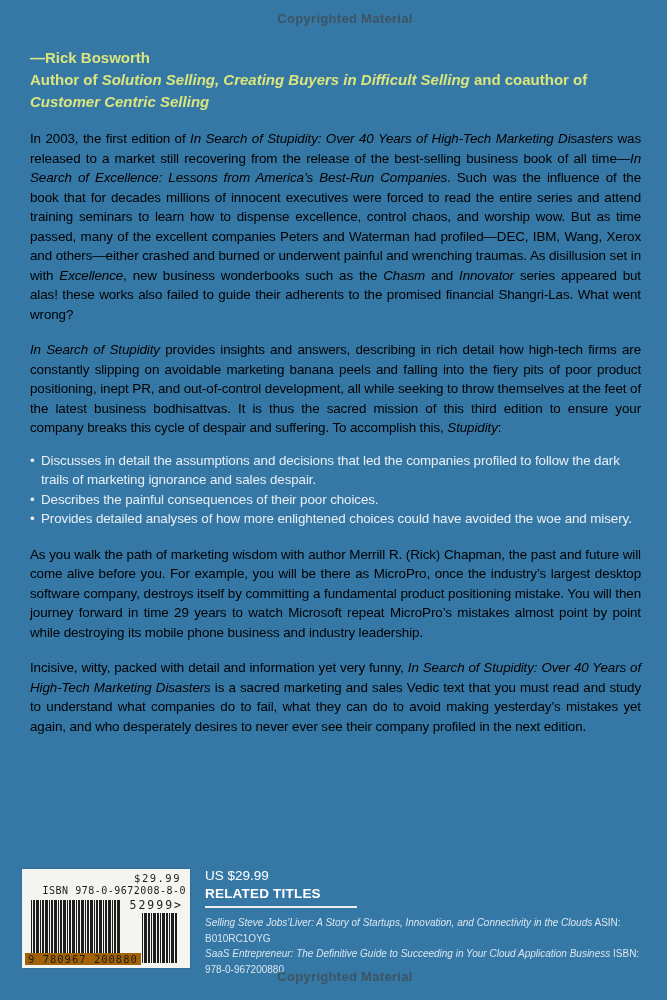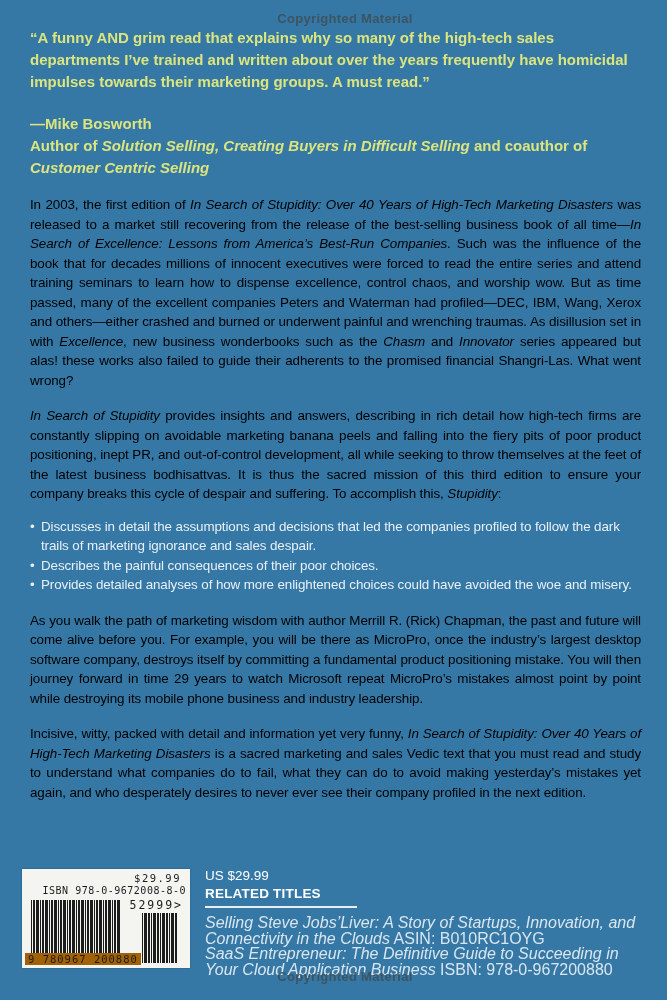--- a/index.html
+++ b/index.html
@@ -115,34 +115,33 @@
     margin-top:1px;letter-spacing:0.2px;
   }
   .related-rule{
     width:152px;height:2px;
     background:#e9eff3;
     margin:4px 0 7px 0;
   }
   .related-item{
     margin:0;
     color:#d9e6ef;
-    font-size:16px;line-height:15.5px;
+    font-size:10px;line-height:15.5px;
     max-width:450px;
   }
 </style>
 </head>
 <body>
 
 <div class="cover">
 
   <div class="watermark wm-top">Copyrighted Material</div>
 
   <div class="content">
-    <p class="quote">“A funny AND grim read that explains why so many of the high-tech sales departments I’ve trained and written about over the years frequently have homicidal impulses towards their marketing groups. A must read.”</p>
-    <p class="attr-name">—Mike Bosworth</p>
+    <p class="attr-name">—Rick Bosworth</p>
     <p class="attr-role"><span>Author of </span><span class="it">Solution Selling, Creating Buyers in Difficult Selling</span><span> and coauthor of </span><span class="it">Customer Centric Selling</span></p>
 
     <p class="body-p"><span>In 2003, the first edition of </span><span class="it">In Search of Stupidity: Over 40 Years of High-Tech Marketing Disasters</span><span> was released to a market still recovering from the release of the best-selling business book of all time—</span><span class="it">In Search of Excellence: Lessons from America’s Best-Run Companies</span><span>. Such was the influence of the book that for decades millions of innocent executives were forced to read the entire series and attend training seminars to learn how to dispense excellence, control chaos, and worship wow. But as time passed, many of the excellent companies Peters and Waterman had profiled—DEC, IBM, Wang, Xerox and others—either crashed and burned or underwent painful and wrenching traumas. As disillusion set in with </span><span class="it">Excellence</span><span>, new business wonderbooks such as the </span><span class="it">Chasm</span><span> and </span><span class="it">Innovator</span><span> series appeared but alas! these works also failed to guide their adherents to the promised financial Shangri-Las. What went wrong?</span></p>
     <p class="body-p"><span class="it">In Search of Stupidity</span><span> provides insights and answers, describing in rich detail how high-tech firms are constantly slipping on avoidable marketing banana peels and falling into the fiery pits of poor product positioning, inept PR, and out-of-control development, all while seeking to throw themselves at the feet of the latest business bodhisattvas. It is thus the sacred mission of this third edition to ensure your company breaks this cycle of despair and suffering. To accomplish this, </span><span class="it">Stupidity</span><span>:</span></p>
 
     <ul class="bullets">
       <li>
         <span class="bullet">•</span>
         <span><span>Discusses in detail the assumptions and decisions that led the companies profiled to follow the dark trails of marketing ignorance and sales despair.</span></span>
       </li>

